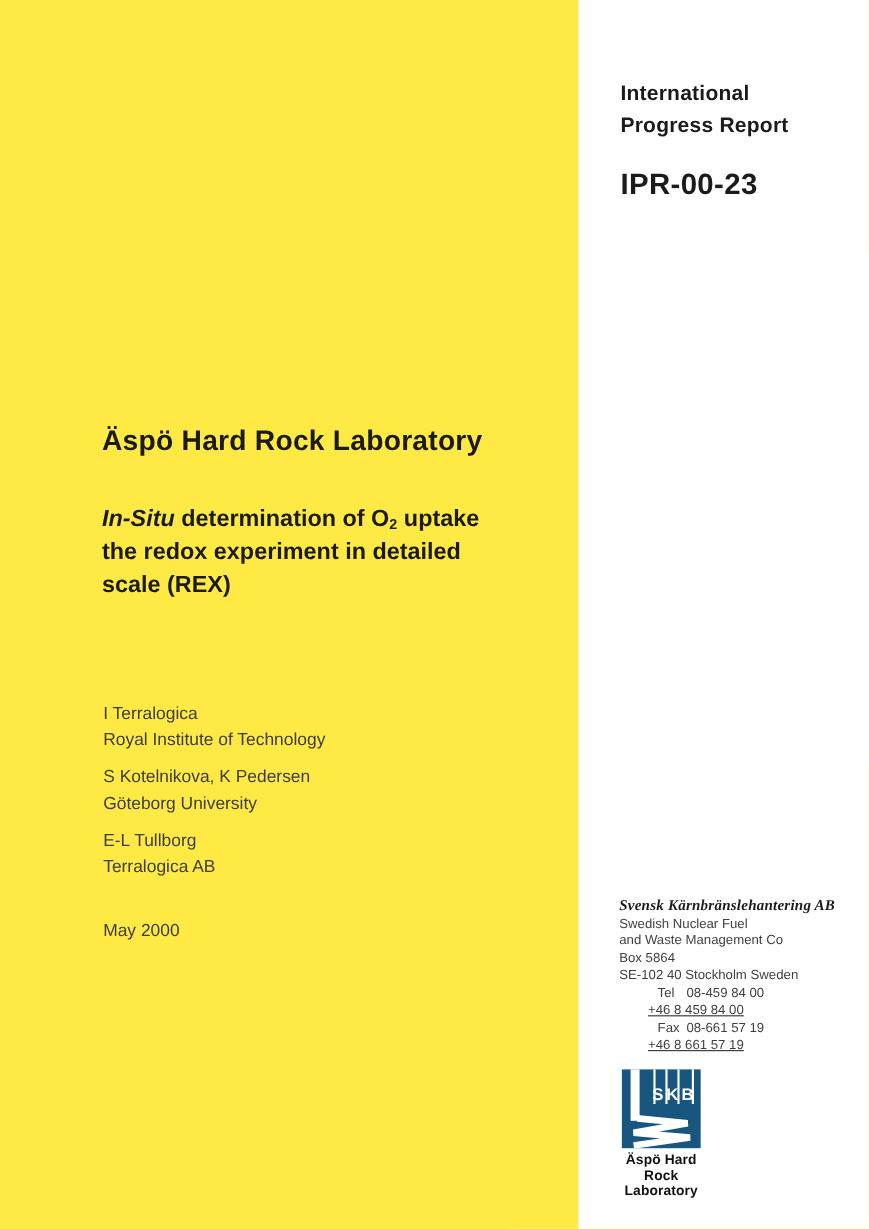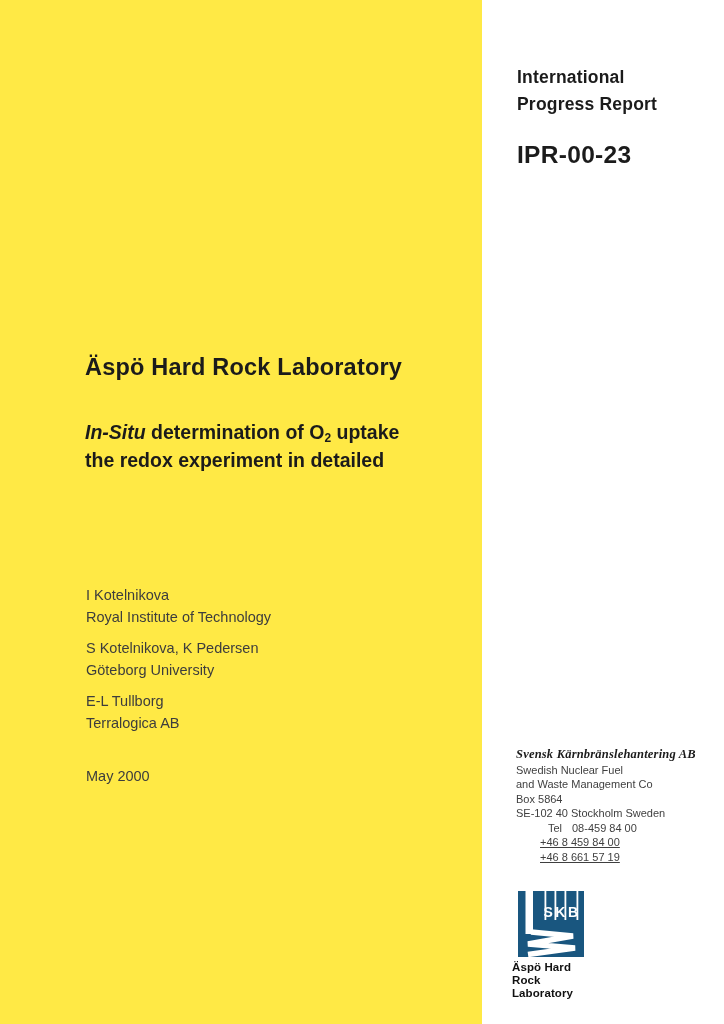--- a/index.html
+++ b/index.html
@@ -100,20 +100,21 @@
   }
   .phone-row { display: flex; }
   .phone-label { width: 24px; flex: 0 0 24px; margin-left: 32px; }
   .phone-indent { margin-left: 24px; text-decoration: underline; }
 
   
   .logo-wrap {
     position: absolute;
     left: 512px; top: 891px;
     width: 78px;
+    text-align: center;
   }
   .logo-svg { display: block; margin: 0 auto; }
   .logo-caption {
     margin-top: 4px;
     font-size: 11.5px;
     font-weight: bold;
     line-height: 13px;
     color: #111111;
     letter-spacing: 0.1px;
   }
@@ -129,25 +130,26 @@
     <div>Progress Report</div>
   </div>
   <div class="report-number">IPR-00-23</div>
 </div>
 
 <div class="main-title">Äspö Hard Rock Laboratory</div>
 
 <div class="subtitle">
   <div><span class="italic">In-Situ</span> <span>determination of O</span><sub>2</sub> <span>uptake</span></div>
   <div>the redox experiment in detailed</div>
+  <div>scale (REX)</div>
 </div>
 
 <div class="authors">
   <div class="author-group">
-    <div>I Kotelnikova</div>
+    <div>I Terralogica</div>
     <div>Royal Institute of Technology</div>
   </div>
   <div class="author-group">
     <div>S Kotelnikova, K Pedersen</div>
     <div>Göteborg University</div>
   </div>
   <div class="author-group">
     <div>E-L Tullborg</div>
     <div>Terralogica AB</div>
   </div>
@@ -159,20 +161,24 @@
   <div class="company">Svensk Kärnbränslehantering AB</div>
   <div>Swedish Nuclear Fuel</div>
   <div>and Waste Management Co</div>
   <div>Box 5864</div>
   <div>SE-102 40 Stockholm Sweden</div>
   <div class="phone-row">
     <span class="phone-label">Tel</span>
     <span>08-459 84 00</span>
   </div>
   <div class="phone-indent">+46 8 459 84 00</div>
+  <div class="phone-row">
+    <span class="phone-label">Fax</span>
+    <span>08-661 57 19</span>
+  </div>
   <div class="phone-indent">+46 8 661 57 19</div>
 </div>
 
 <div class="logo-wrap">
   <svg class="logo-svg" width="66" height="66" viewBox="0 0 66 66" xmlns="http://www.w3.org/2000/svg">
     <rect x="0" y="0" width="66" height="66" fill="#19567F"></rect>
 
     <rect x="26.5" y="0" width="1.8" height="29" fill="#ffffff"></rect>
     <rect x="36.5" y="0" width="1.8" height="29" fill="#ffffff"></rect>
     <rect x="46.5" y="0" width="1.8" height="29" fill="#ffffff"></rect>

